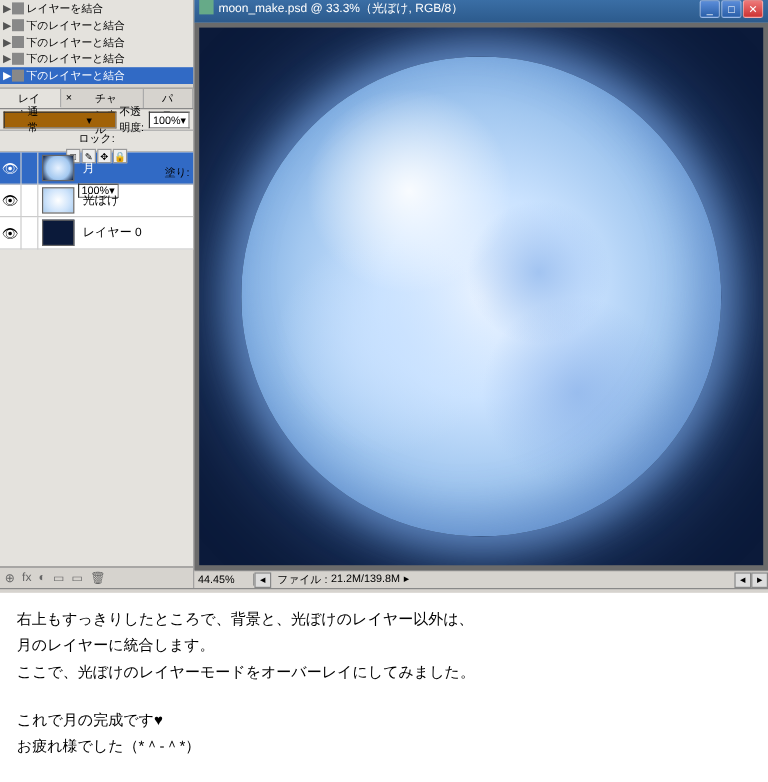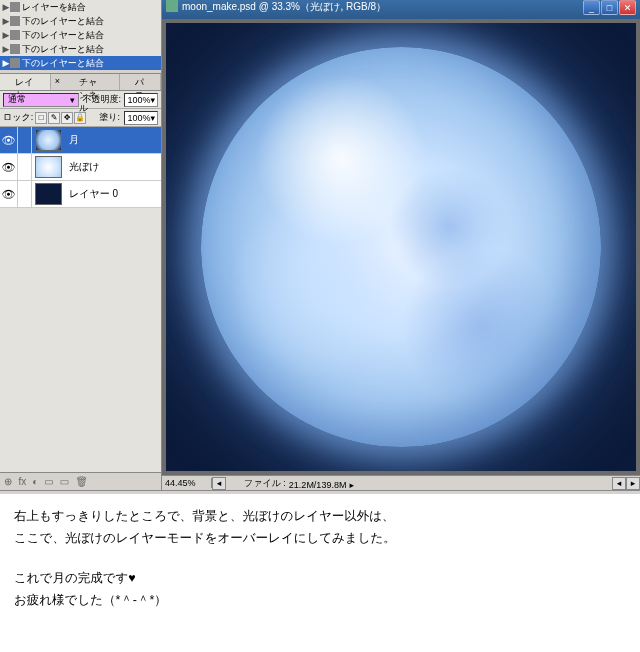--- a/index.html
+++ b/index.html
@@ -11,23 +11,23 @@
   .merge-item.selected { background: #316ac5; color: #fff; }
   .merge-icon { width: 10px; height: 10px; background: #888; margin-right: 2px; }
   .merge-chev { width: 8px; text-align: center; color: #555; }
   .merge-item.selected .merge-chev { color: #fff; }
   .layers-panel { margin-top: 3px; background: #e4e2dd; flex: 1; border-top: 1px solid #888; }
   .tabs { display: flex; height: 17px; background: #d6d3ce; border-bottom: 1px solid #888; font-size: 9px; }
   .tab { padding: 2px 15px; border-right: 1px solid #aaa; }
   .tab.active { background: #e4e2dd; border-bottom: 1px solid #e4e2dd; }
   .tab-close { margin-left: auto; padding: 2px 4px; }
   .opacity-row { display: flex; align-items: center; height: 18px; padding: 0 3px; gap: 3px; font-size: 9px; border-bottom: 1px solid #aaa; }
-  .blend-select { flex: 1; height: 14px; font-size: 9px; background: #f0abfc; border: 1px inset #888; padding: 0 4px; display: flex; align-items: center; justify-content: space-between; gap: 40px; }
+  .blend-select { flex: 1; height: 14px; font-size: 9px; background: #a16207; border: 1px inset #888; padding: 0 19px; display: flex; align-items: center; justify-content: space-between; gap: 40px; }
   .opacity-val { width: 34px; height: 14px; background: #fff; border: 1px inset #888; padding: 0 2px; display: flex; align-items: center; justify-content: flex-end; }
-  .lock-row { display: flex; align-items: center; height: 18px; padding: 0 3px; gap: 2px; font-size: 9px; border-bottom: 1px solid #aaa; }
+  .lock-row { display: flex; align-items: center; height: 18px; padding: 0 3px; gap: 2px; font-size: 9px; border-bottom: 1px solid #aaa; flex-direction: column; }
   .lock-icons { display: flex; gap: 1px; }
   .lock-icons span { width: 12px; height: 12px; border: 1px solid #999; background: #eee; display: inline-flex; align-items: center; justify-content: center; font-size: 8px; }
   .fill-val { width: 34px; height: 14px; background: #fff; border: 1px inset #888; padding: 0 2px; margin-left: auto; display: flex; align-items: center; justify-content: flex-end; }
   .layers-list { background: #fff; }
   .layer-item { display: flex; align-items: center; height: 27px; border-bottom: 1px solid #ccc; font-size: 10px; }
   .layer-item.selected { background: #316ac5; color: #fff; }
   .layer-vis { width: 18px; height: 27px; border-right: 1px solid #ccc; display: flex; align-items: center; justify-content: center; font-size: 11px; }
   .layer-link { width: 14px; height: 27px; border-right: 1px solid #ccc; }
   .layer-thumb { width: 27px; height: 22px; margin: 0 3px; border: 1px solid #666; }
   .layer-name { padding-left: 4px; }
@@ -52,21 +52,21 @@
       radial-gradient(circle at 30% 60%, rgba(200,225,255,0.8) 0%, rgba(200,225,255,0) 25%),
       radial-gradient(circle at 70% 70%, rgba(130,170,230,0.6) 0%, rgba(130,170,230,0) 20%),
       radial-gradient(circle at 50% 50%, #e8f2ff 0%, #cbe3ff 30%, #a3c8f0 55%, #7aaae0 75%, #5a8bc8 92%, #3a6ca8 100%);
     box-shadow:
       0 0 30px 12px rgba(140,190,255,0.55),
       0 0 70px 30px rgba(100,160,240,0.35),
       inset -15px -15px 40px rgba(60,100,170,0.4);
   }
   .hscroll { height: 15px; background: #d6d3ce; display: flex; align-items: center; font-size: 9px; border-top: 1px solid #888; }
   .zoom-box { width: 50px; padding: 0 3px; border-right: 1px solid #888; }
-  .file-info { flex: 1; padding: 0 18px; display: flex; align-items: flex-end; gap: 3px; }
+  .file-info { flex: 1; padding: 0 5px; display: flex; align-items: flex-start; gap: 3px; }
   .scroll-btn { width: 14px; height: 13px; background: #ddd; border: 1px solid #888; display: flex; align-items: center; justify-content: center; }
 
   .bar { height: 4px; background: #d6d3ce; border-top: 1px solid #888; }
 
   .instructions { padding: 12px 14px; font-size: 12.5px; line-height: 1.6; }
   .instructions p { margin-bottom: 2px; }
   .gap { height: 18px; }
 </style>
 </head>
 <body>
@@ -191,17 +191,18 @@
       <div class="scroll-btn">◂</div>
       <div class="scroll-btn">▸</div>
     </div>
   </div>
 </div>
 
 <div class="bar"></div>
 
 <div class="instructions">
   <p>右上もすっきりしたところで、背景と、光ぼけのレイヤー以外は、</p>
+  <p>月のレイヤーに統合します。</p>
   <p>ここで、光ぼけのレイヤーモードをオーバーレイにしてみました。</p>
   <div class="gap"></div>
   <p>これで月の完成です♥</p>
   <p>お疲れ様でした（*＾-＾*）</p>
 </div>
 
 </body></html>

